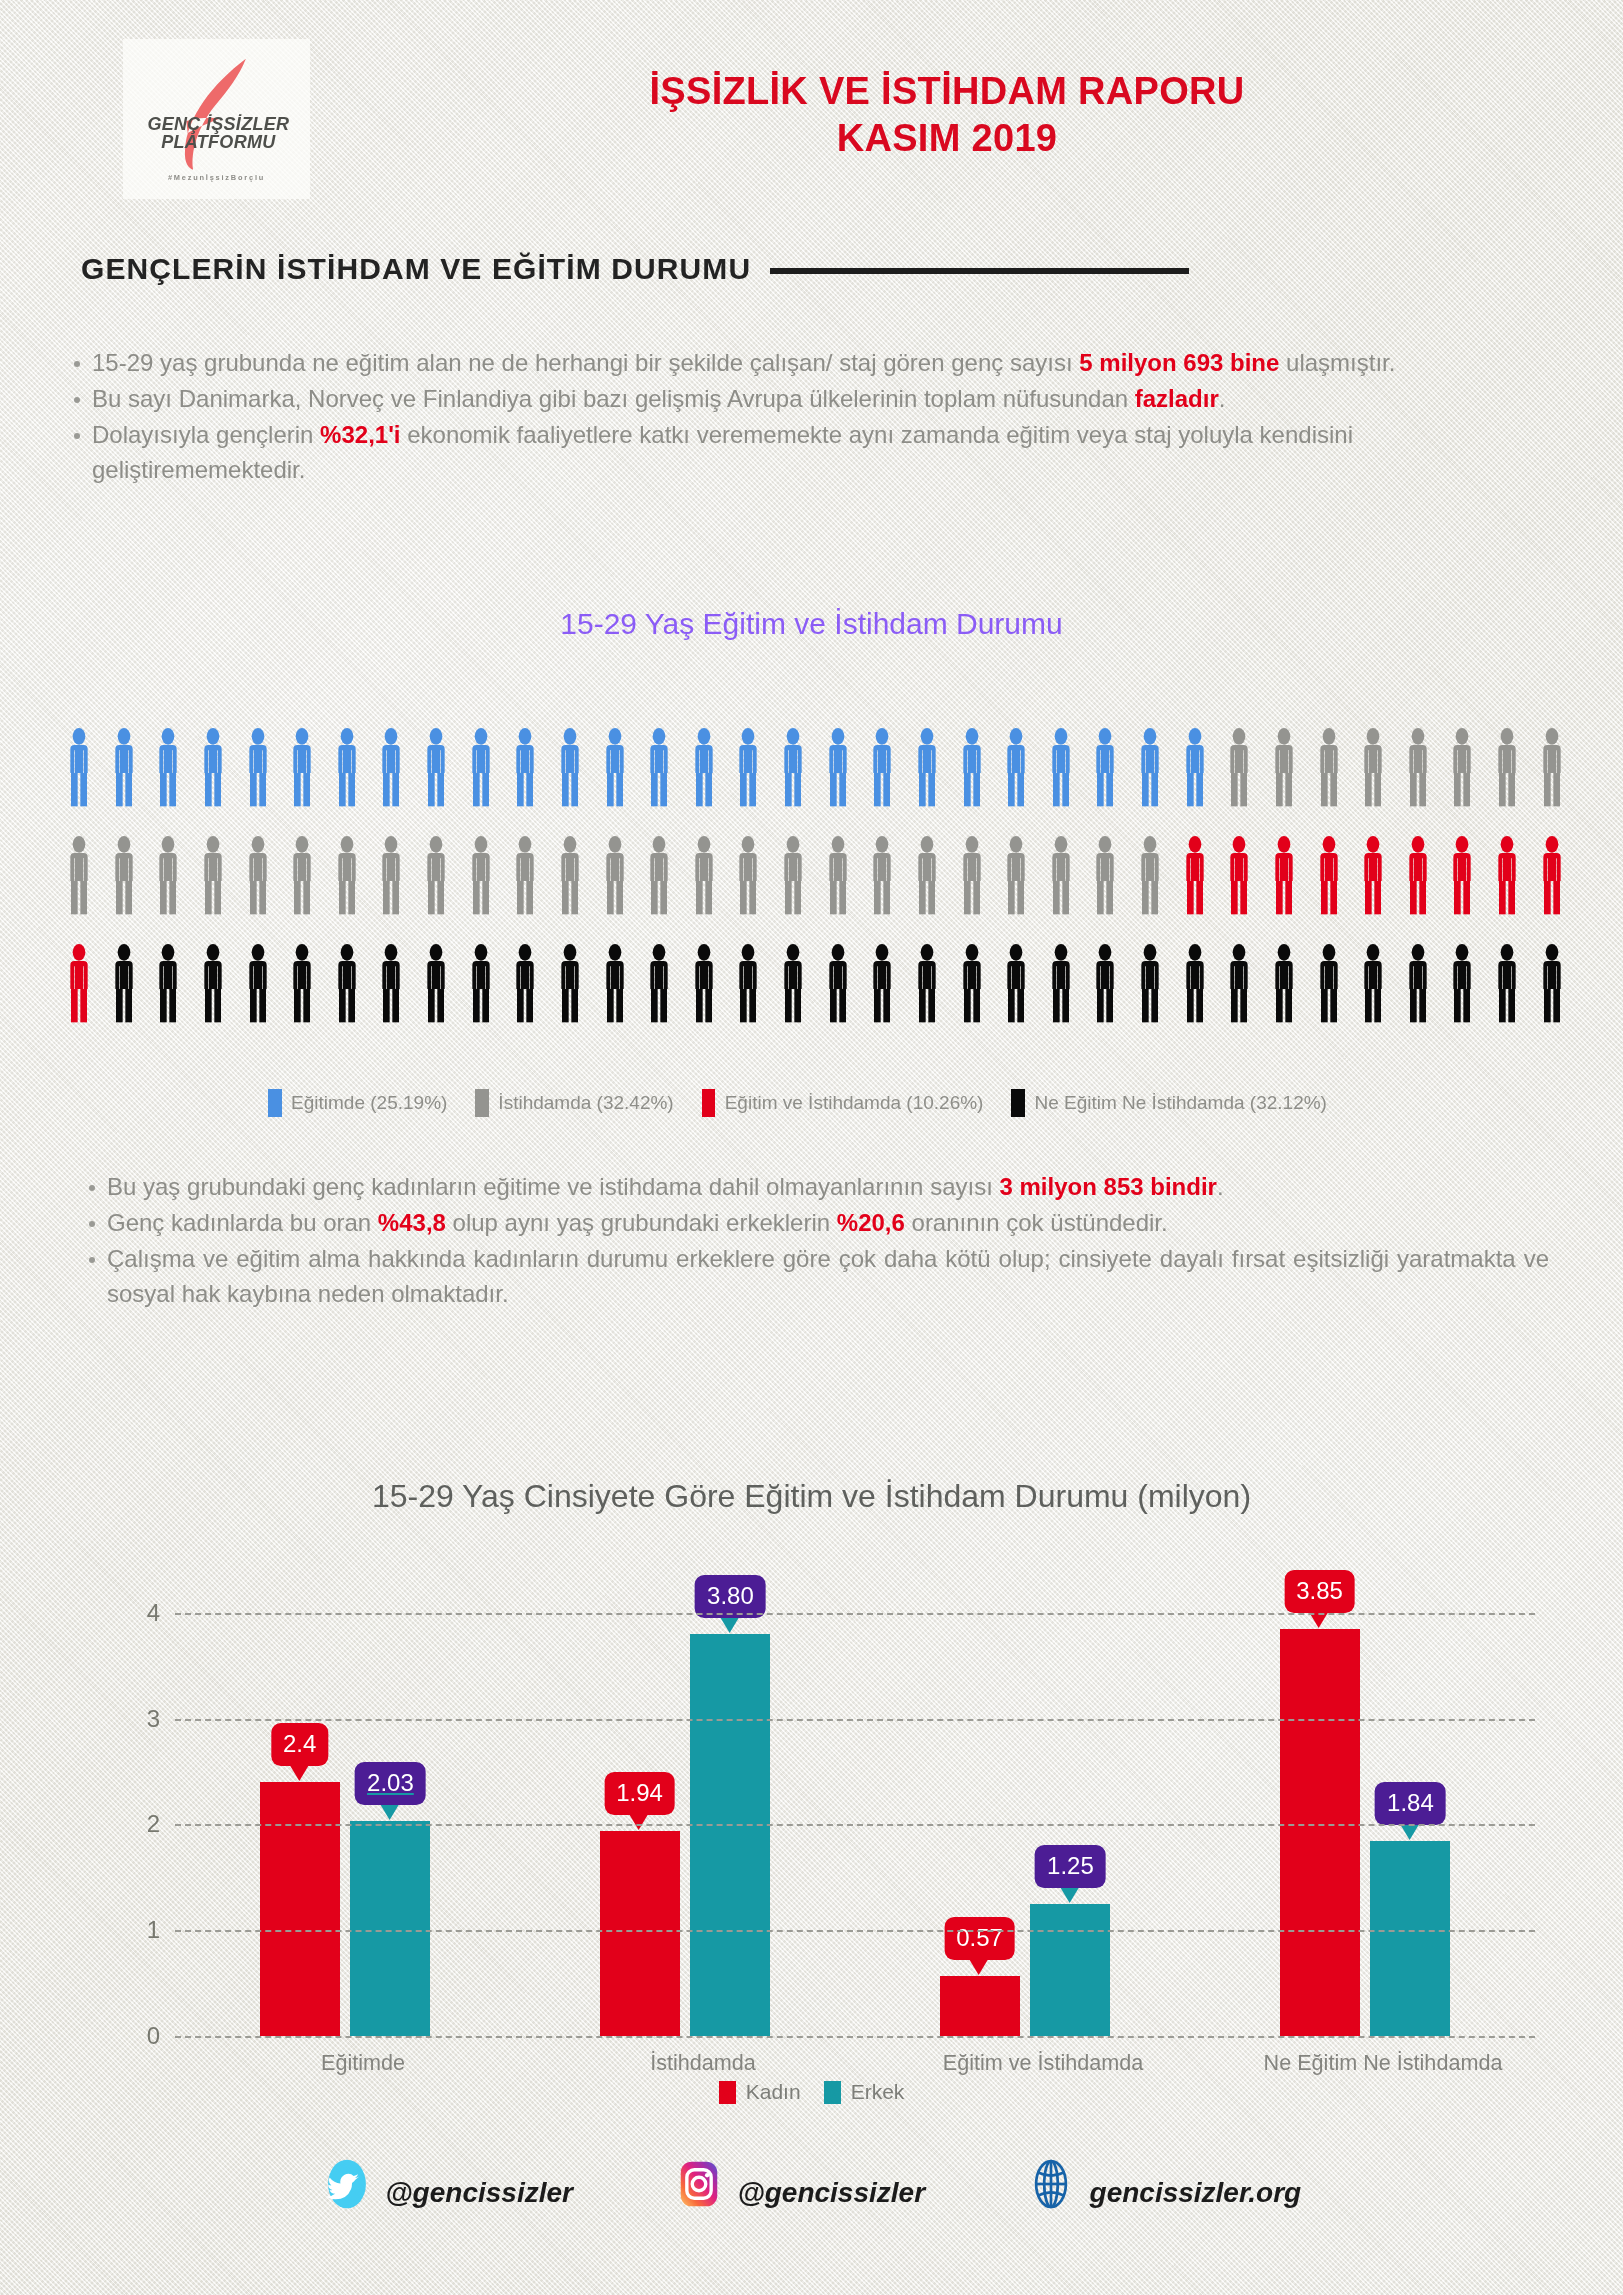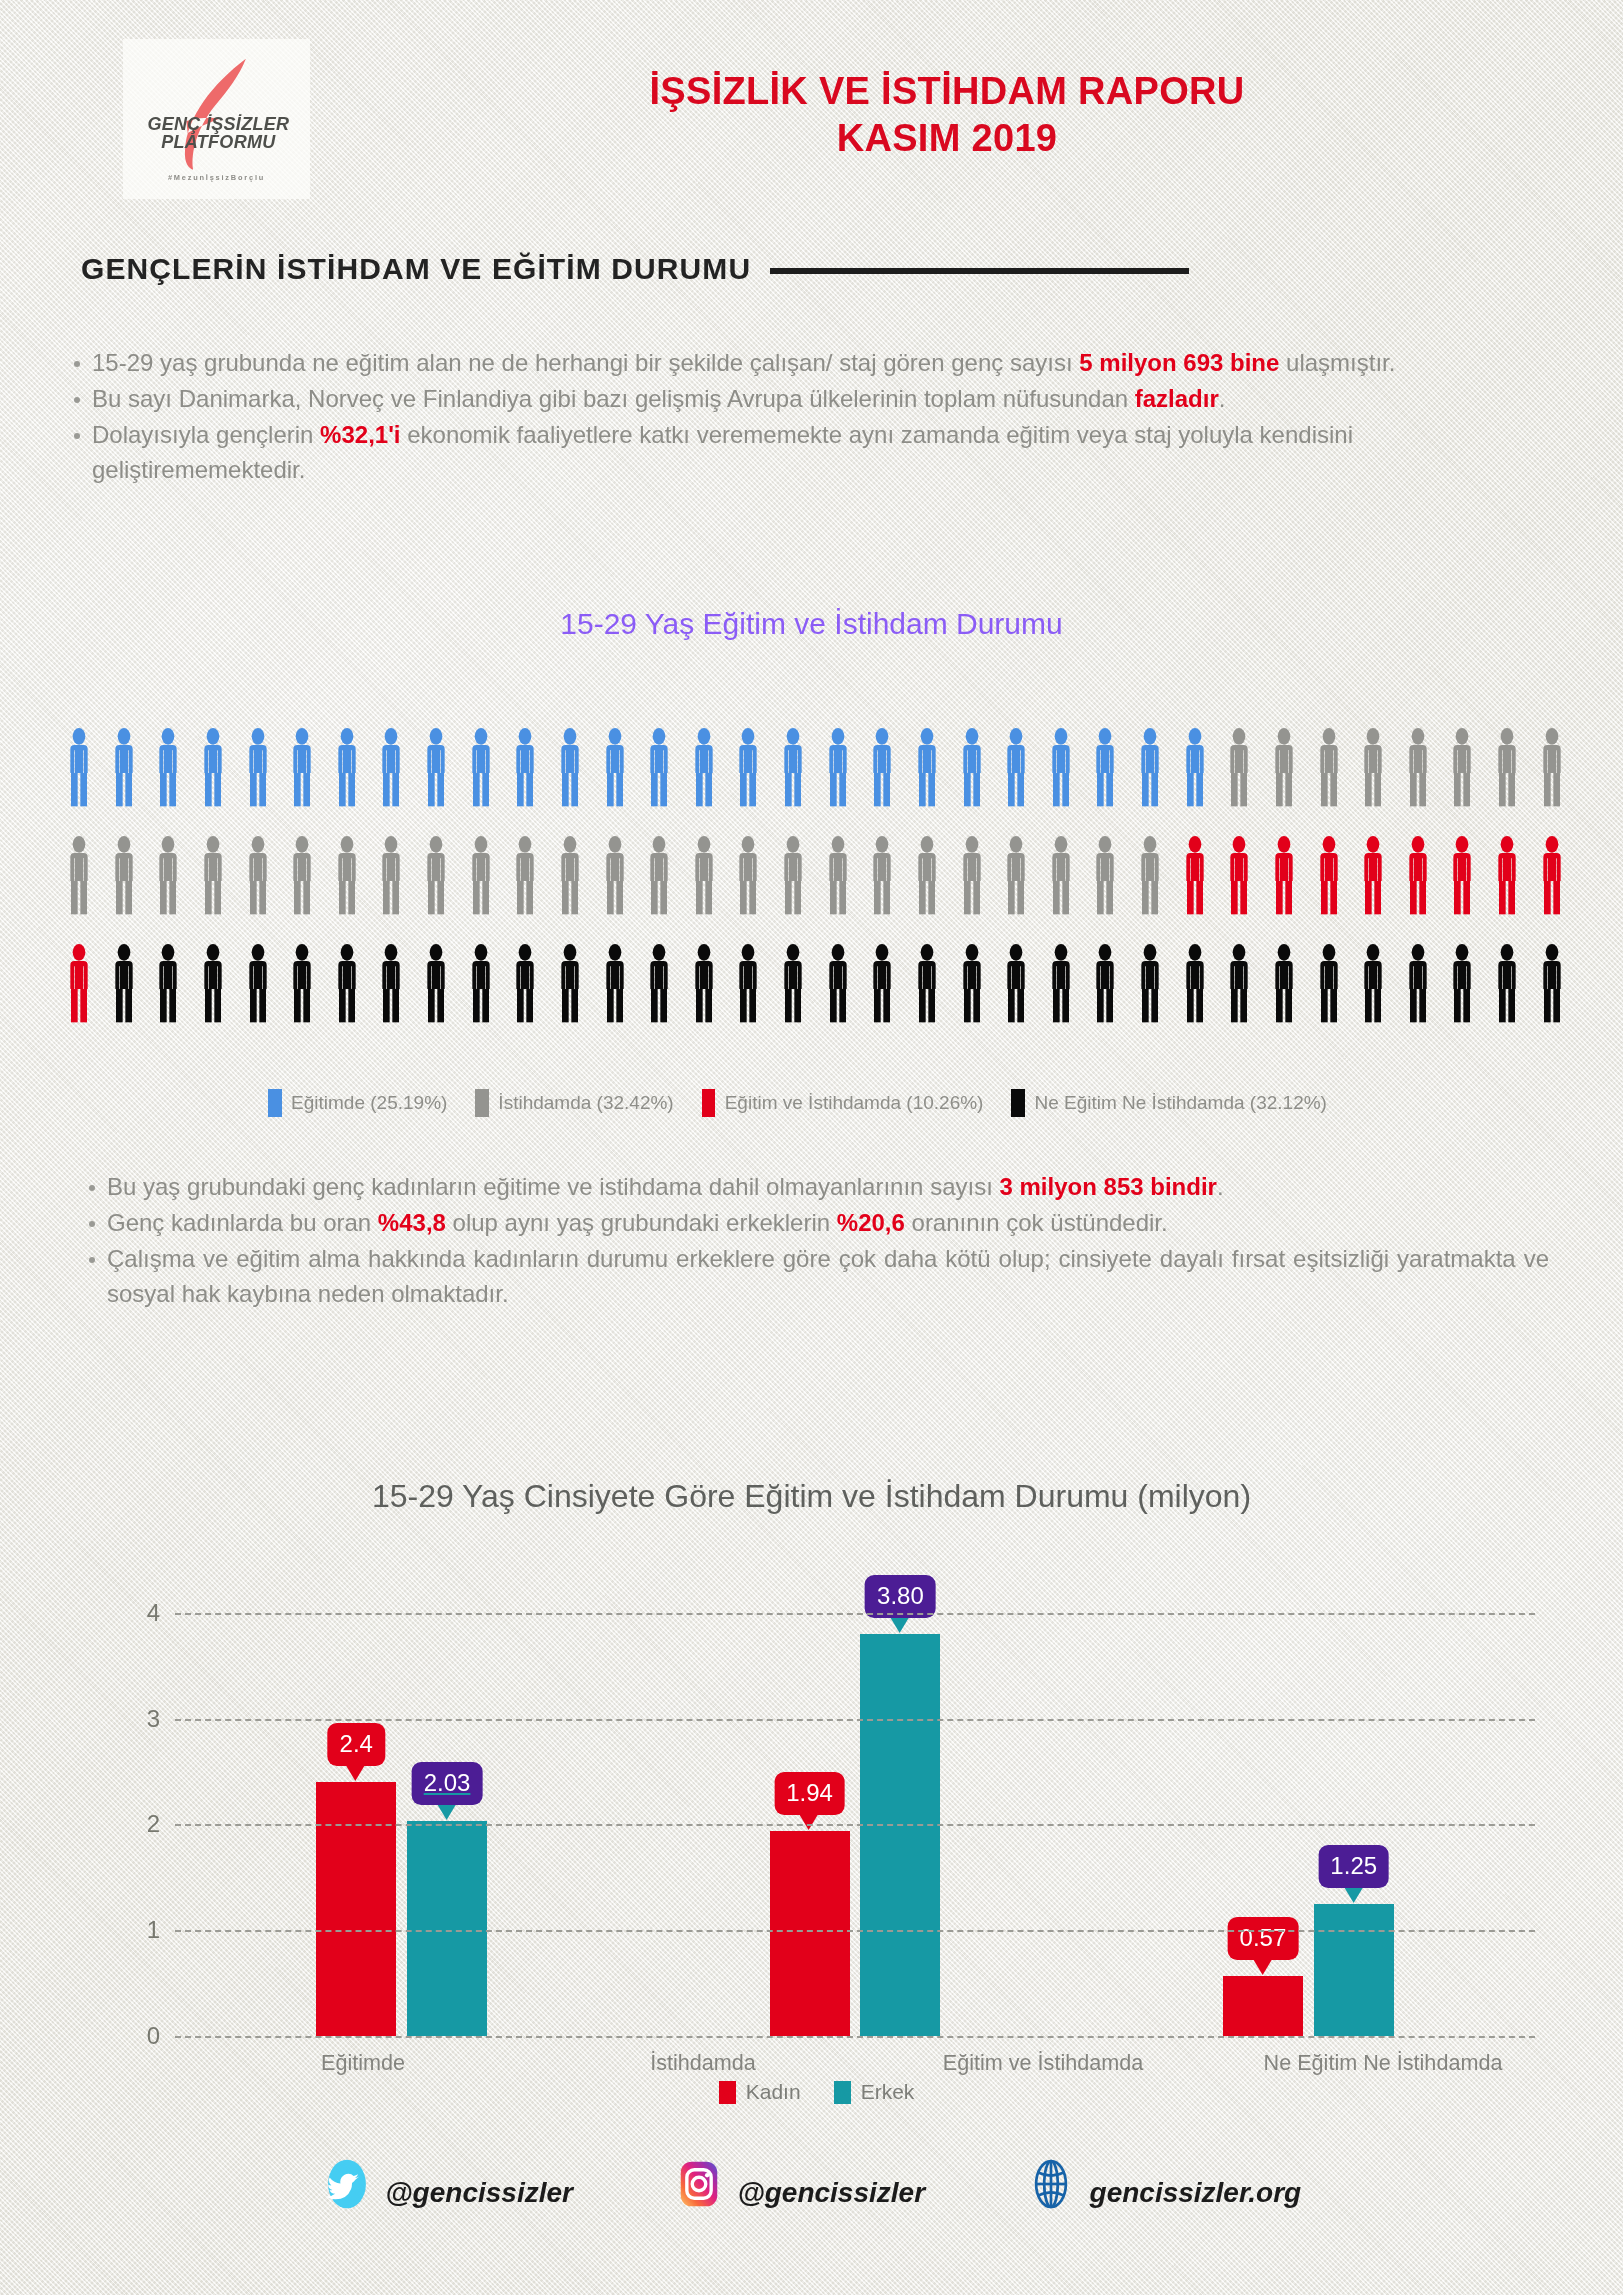--- a/index.html
+++ b/index.html
@@ -306,21 +306,21 @@
     position: absolute;
     left: 0; right: 0;
     top: 2080px;
     display: flex;
     justify-content: center;
     align-items: center;
     gap: 23px;
     font-size: 21px;
     color: #7d7e79;
   }
-  .chart-legend .legend-item { margin-right: 0; margin-left: 10px; }
+  .chart-legend .legend-item { margin-right: 0; }
   .chart-legend .legend-swatch { width: 17.6px; height: 23px; }
 
   
   .footer {
     position: absolute;
     left: 0; right: 0;
     top: 2159px;
     display: flex;
     justify-content: center;
     align-items: center;
@@ -1051,20 +1051,30 @@
           <div class="group">
             <div class="bar-col">
               <div class="callout kadin" style="bottom: 76px;"><span>0.57</span></div>
               <div class="bar kadin" style="height: 60px;"></div>
             </div>
             <div class="bar-col">
               <div class="callout erkek" style="bottom: 148px;"><span>1.25</span></div>
               <div class="bar erkek" style="height: 132px;"></div>
             </div>
           </div>
+          <div class="group">
+            <div class="bar-col">
+              <div class="callout kadin" style="bottom: 423px;"><span>3.85</span></div>
+              <div class="bar kadin" style="height: 407px;"></div>
+            </div>
+            <div class="bar-col">
+              <div class="callout erkek" style="bottom: 211px;"><span>1.84</span></div>
+              <div class="bar erkek" style="height: 195px;"></div>
+            </div>
+          </div>
         </div>
     <div class="gridline" style="top: 460px;"></div>
         <div class="ytick" style="top: 460px;">0</div>
         <div class="gridline" style="top: 354px;"></div>
         <div class="ytick" style="top: 354px;">1</div>
         <div class="gridline" style="top: 248px;"></div>
         <div class="ytick" style="top: 248px;">2</div>
         <div class="gridline" style="top: 143px;"></div>
         <div class="ytick" style="top: 143px;">3</div>
         <div class="gridline" style="top: 37px;"></div>

